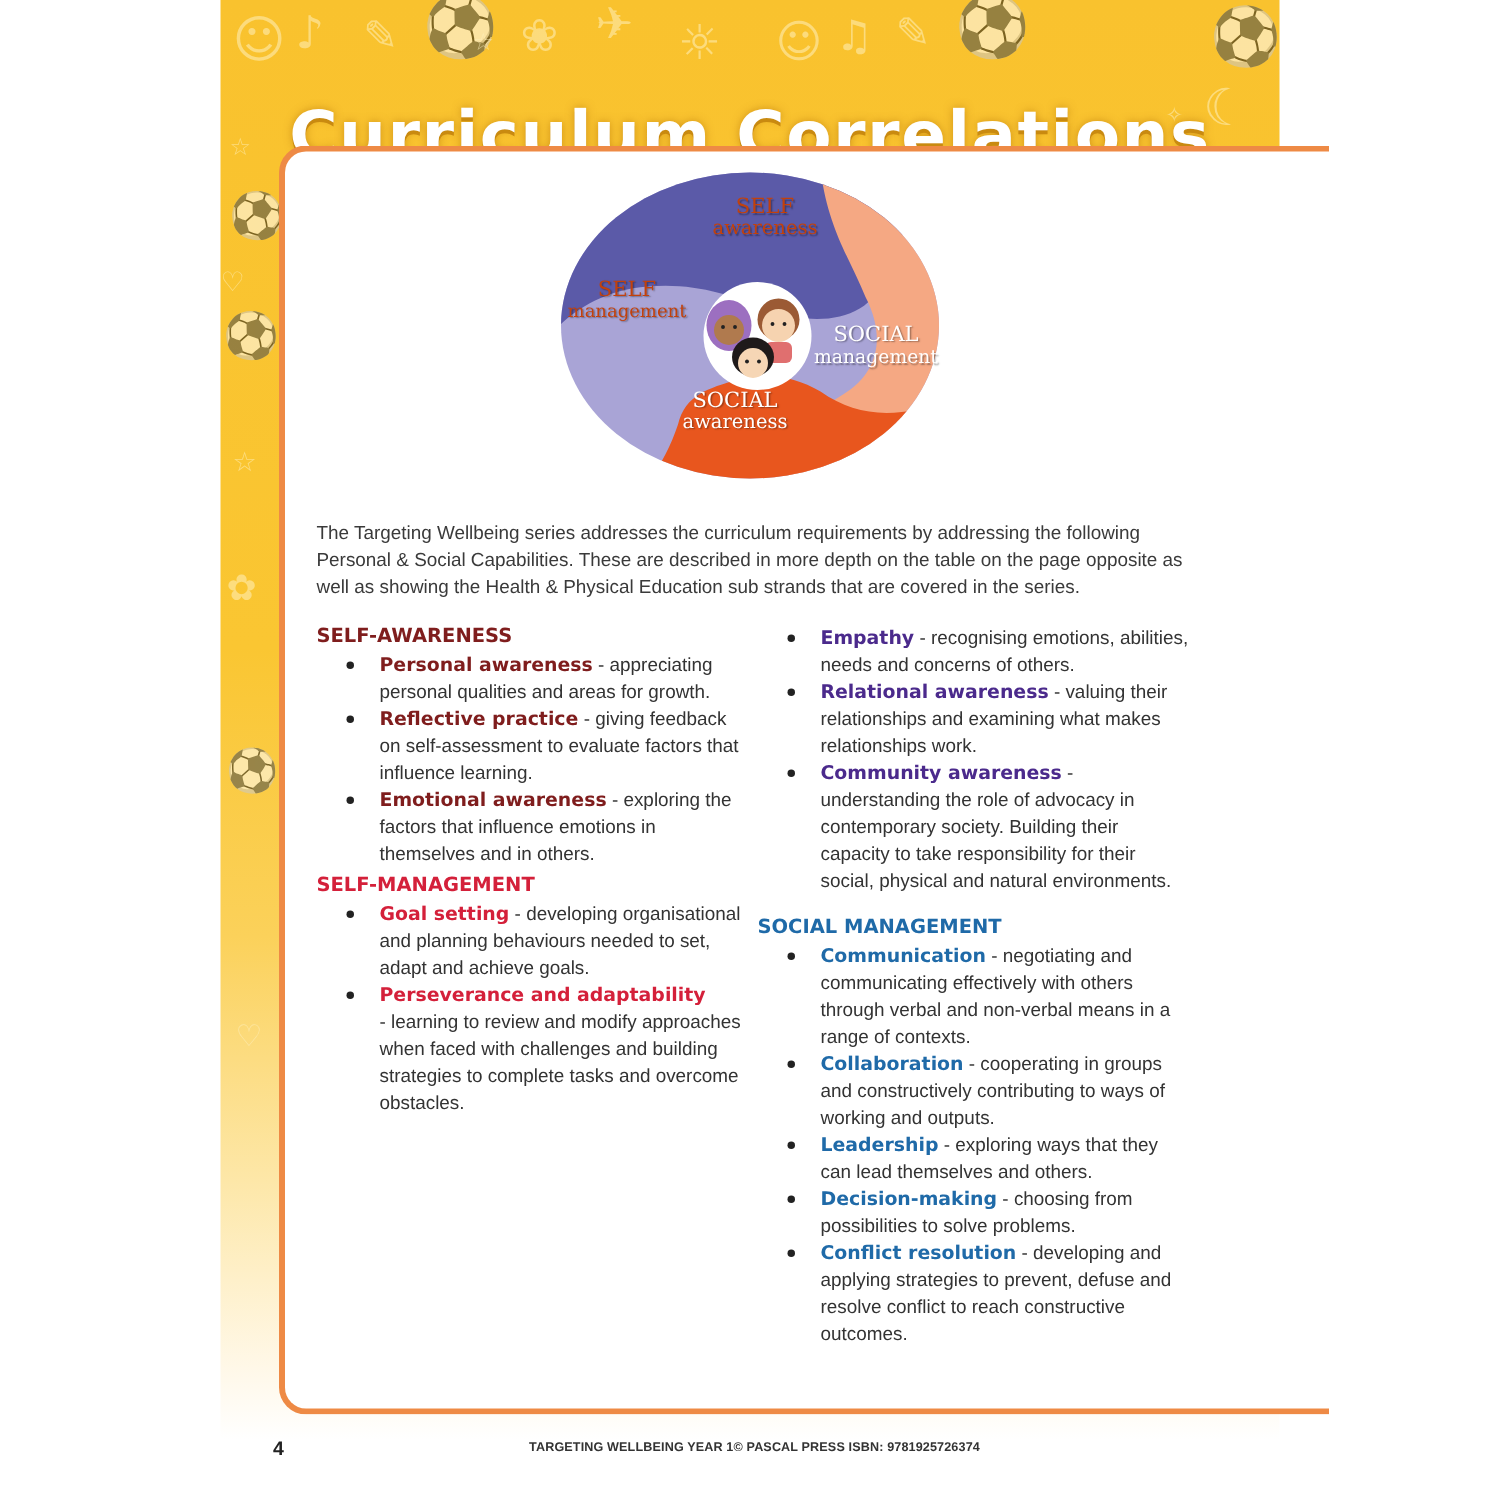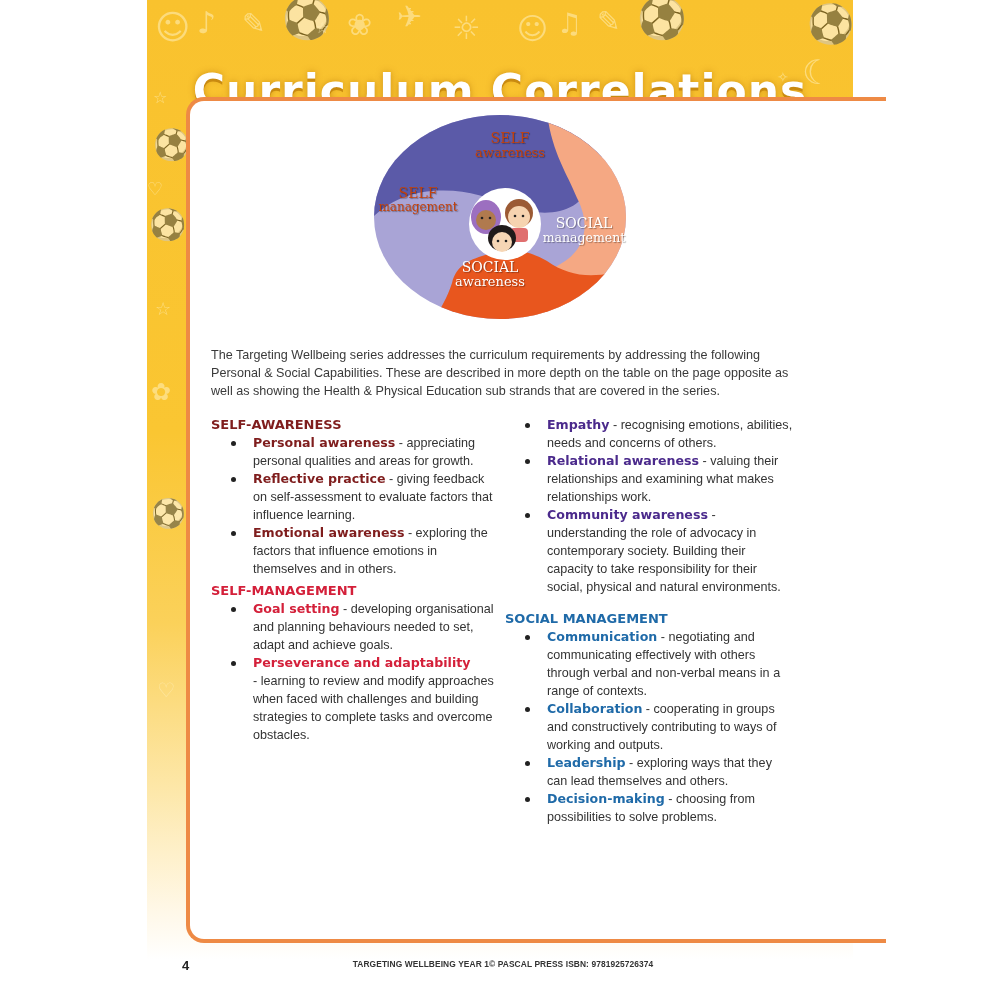--- a/index.html
+++ b/index.html
@@ -187,18 +187,19 @@
     </ul>
   </section>
   <div class="gap" style="height:14px;"></div>
   <section>
     <h2 class="sec-title c-blue">SOCIAL MANAGEMENT</h2>
     <ul class="items">
       <li><span class="bullet"></span><span class="term c-blue">Communication</span><span> - negotiating and communicating effectively with others through verbal and non-verbal means in a range of contexts.</span></li>
       <li><span class="bullet"></span><span class="term c-blue">Collaboration</span><span> - cooperating in groups and constructively contributing to ways of working and outputs.</span></li>
       <li><span class="bullet"></span><span class="term c-blue">Leadership</span><span> - exploring ways that they can lead themselves and others.</span></li>
       <li><span class="bullet"></span><span class="term c-blue">Decision-making</span><span> - choosing from possibilities to solve problems.</span></li>
+      <li><span class="bullet"></span><span class="term c-blue">Conflict resolution</span><span> - developing and applying strategies to prevent, defuse and resolve conflict to reach constructive outcomes.</span></li>
     </ul>
   </section>
 </div>
 
 <div class="page-num">4</div>
 <div class="footer">TARGETING WELLBEING YEAR 1© PASCAL PRESS ISBN: 9781925726374</div>
 
 </body></html>

